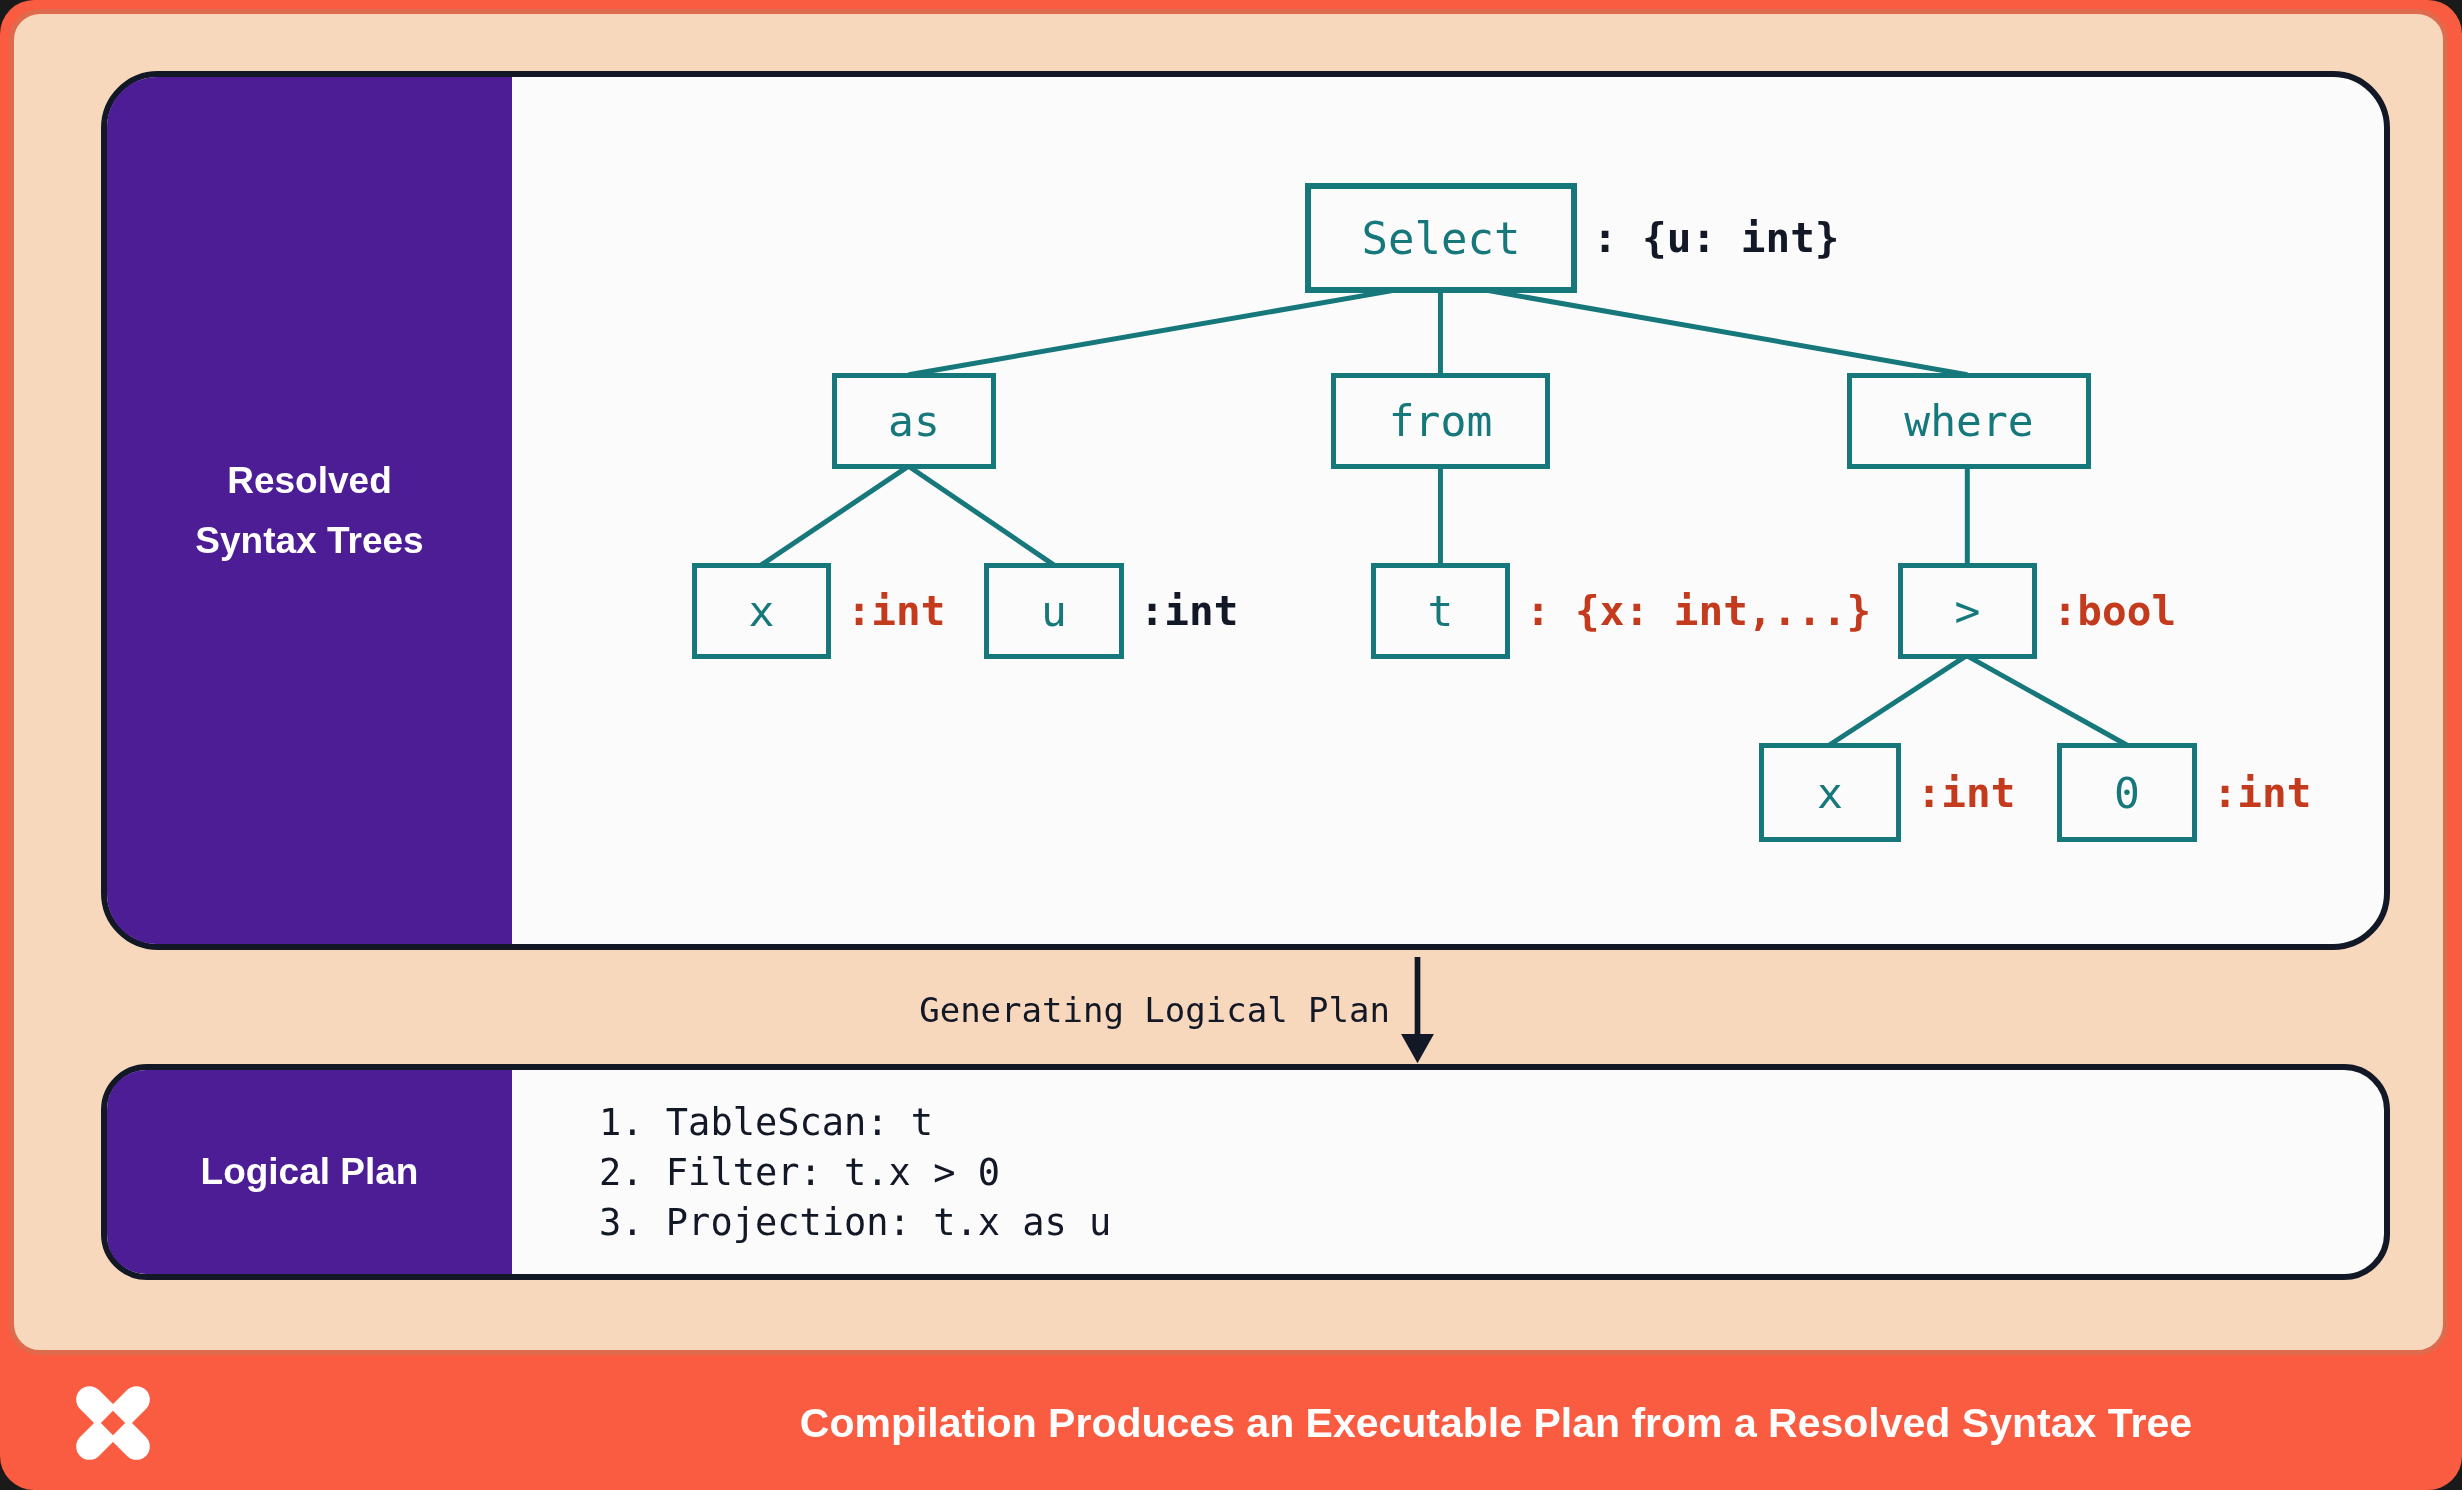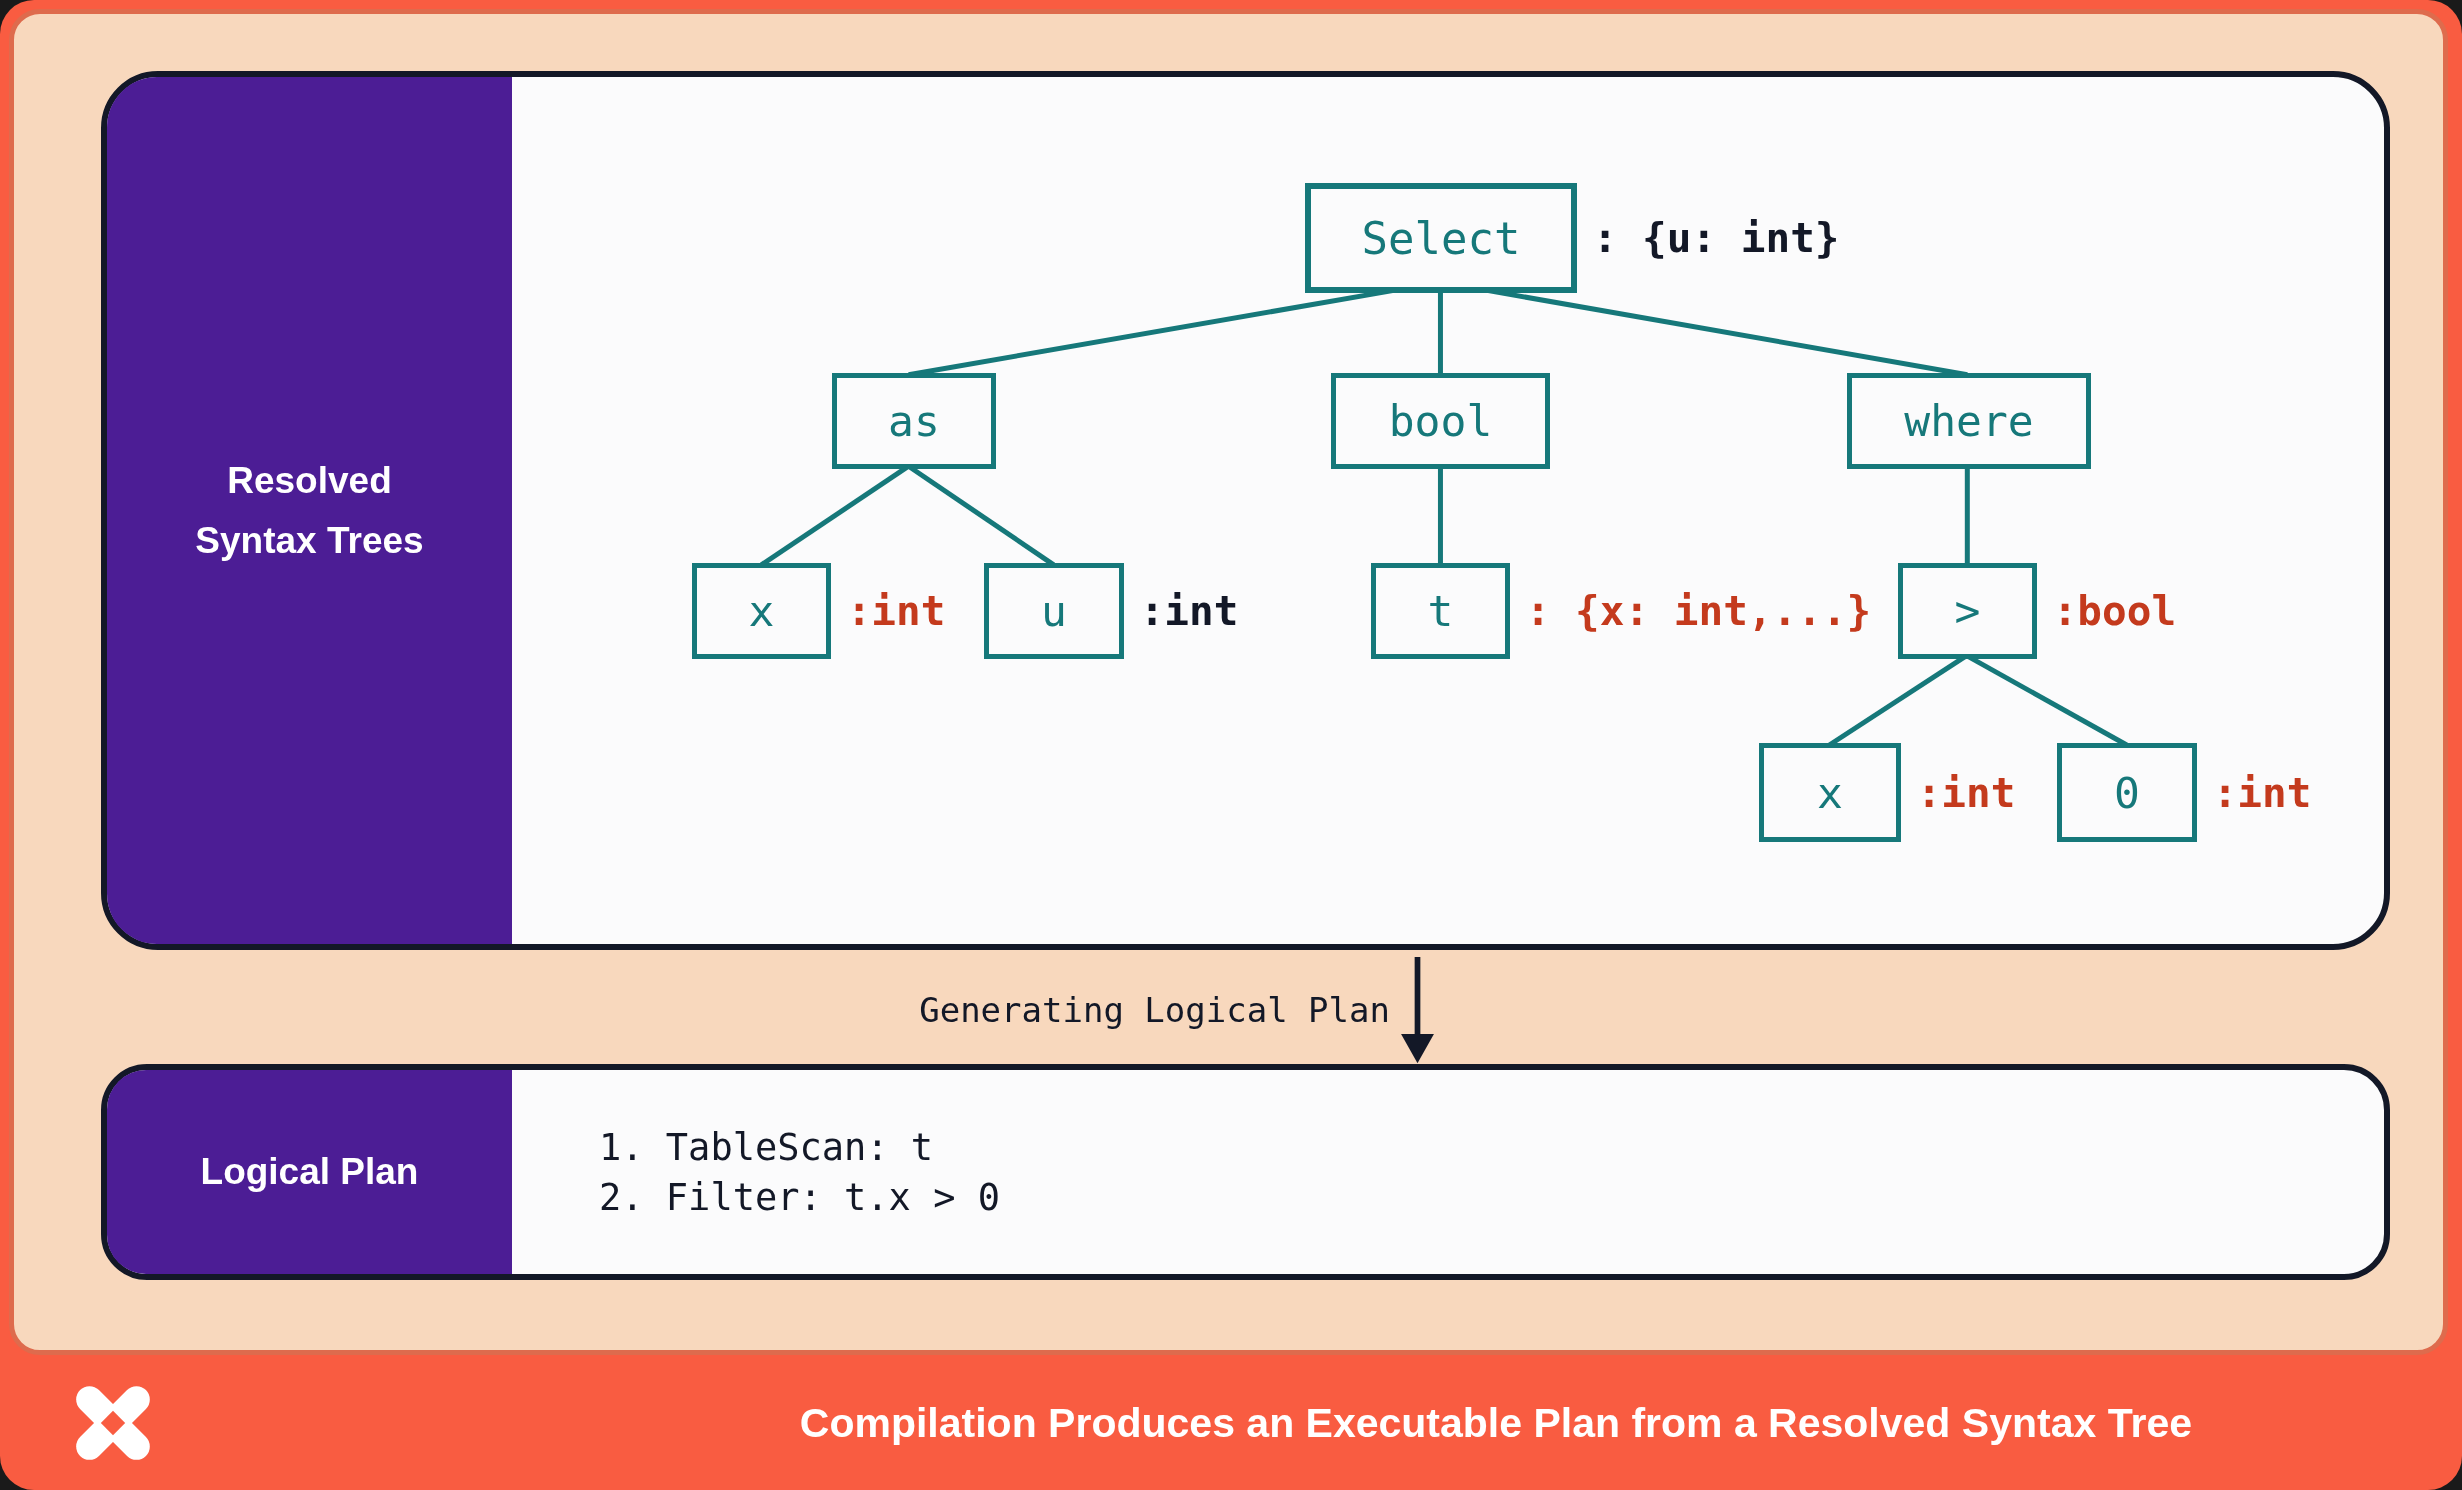--- a/index.html
+++ b/index.html
@@ -73,21 +73,21 @@
       </span>
     <span class="ann navy">: {u: int}</span>
   </div>
   <div class="node n1">
     <span class="nbox">
         <span>as</span>
       </span>
   </div>
   <div class="node n2">
     <span class="nbox">
-        <span>bool</span>
+        <span>from</span>
       </span>
   </div>
   <div class="node n3">
     <span class="nbox">
         <span>where</span>
       </span>
   </div>
   <div class="node n4">
     <span class="nbox">
         <span>x</span>
@@ -131,20 +131,21 @@
     <polygon points="7,108 53,108 30,149" fill="#131827"></polygon>
   </svg>
 
   <section class="panel logical">
     <div class="sidebar">
       <div>Logical Plan</div>
     </div>
     <div class="steps">
       <div class="step">1. TableScan: t</div>
       <div class="step">2. Filter: t.x &gt; 0</div>
+      <div class="step">3. Projection: t.x as u</div>
     </div>
   </section>
 
   <div class="footer">
     <svg class="logo" viewBox="0 0 120 120">
       <path d="M30 30 L90 90" stroke="#ffffff" stroke-width="34" stroke-linecap="round"></path>
       <path d="M90 30 L30 90" stroke="#ffffff" stroke-width="34" stroke-linecap="round"></path>
       <rect x="49" y="49" width="22" height="22" fill="#f95c41" transform="rotate(45 60 60)"></rect>
     </svg>
     <div class="title">Compilation Produces an Executable Plan from a Resolved Syntax Tree</div>

